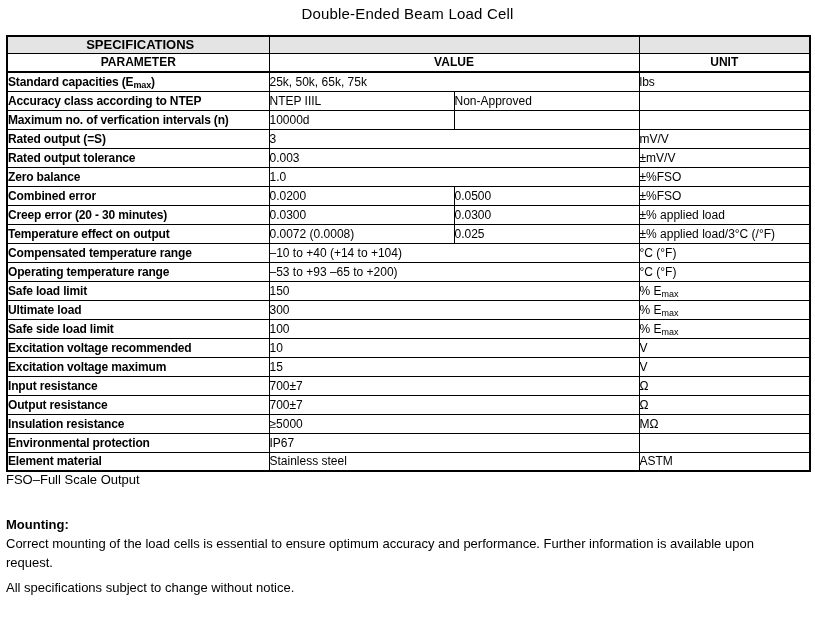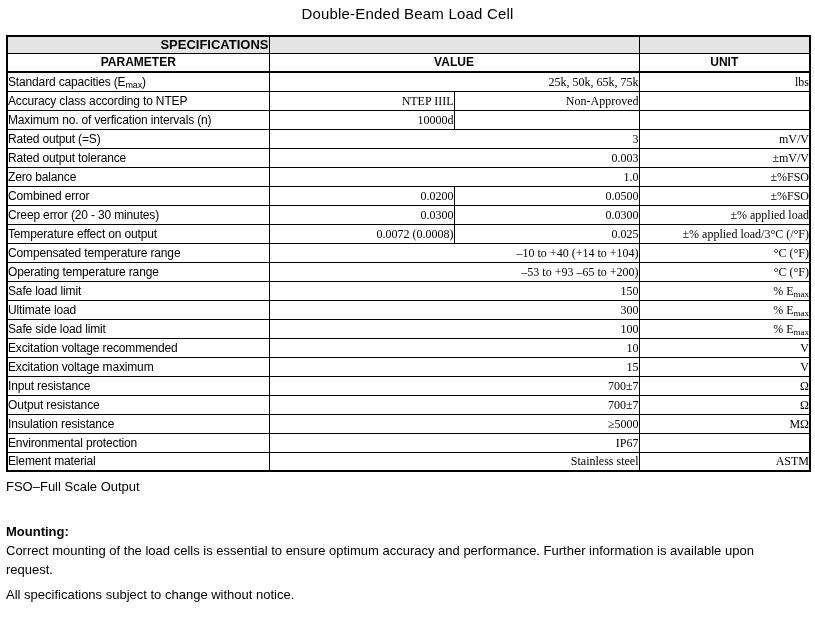--- a/index.html
+++ b/index.html
@@ -36,43 +36,43 @@
     font-size:12px;
     line-height:1;
     overflow:hidden;
     white-space:nowrap;
     vertical-align:middle;
   }
   tr.section-row td{
     background:var(--hdr-bg);
     font-size:13px;
     font-weight:bold;
-    text-align:right;
+    text-align:center;
     padding-left:4px;
     height:17px;
   }
   tr.colhead-row th{
     font-weight:bold;
     text-align:center;
     border-bottom:2px solid var(--border);
   }
   td.param{
-    font-weight:normal;
+    font-weight:bold;
     text-align:left;
     padding-left:4px;
     letter-spacing:-0.15px;
   }
-  td.val, td.unit{ text-align:right;font-family:Liberation Serif, serif; }
+  td.val, td.unit{ text-align:left; }
   sub{
     font-size:9px;
     line-height:0;
     vertical-align:-2px;
   }
   .notes{ margin-left:6px; font-size:13px; }
-  .fso-note{ margin-top:7px; }
+  .fso-note{ margin-top:0; }
   .mounting-heading{ margin-top:30px; font-weight:bold; }
   .mounting-body{ margin-top:3px; max-width:770px; line-height:1.45; }
   .disclaimer{ margin-top:7px; }
 </style>
 </head>
 <body>
 
 <div class="title">Double-Ended Beam Load Cell</div>
 
 <table class="spec">

